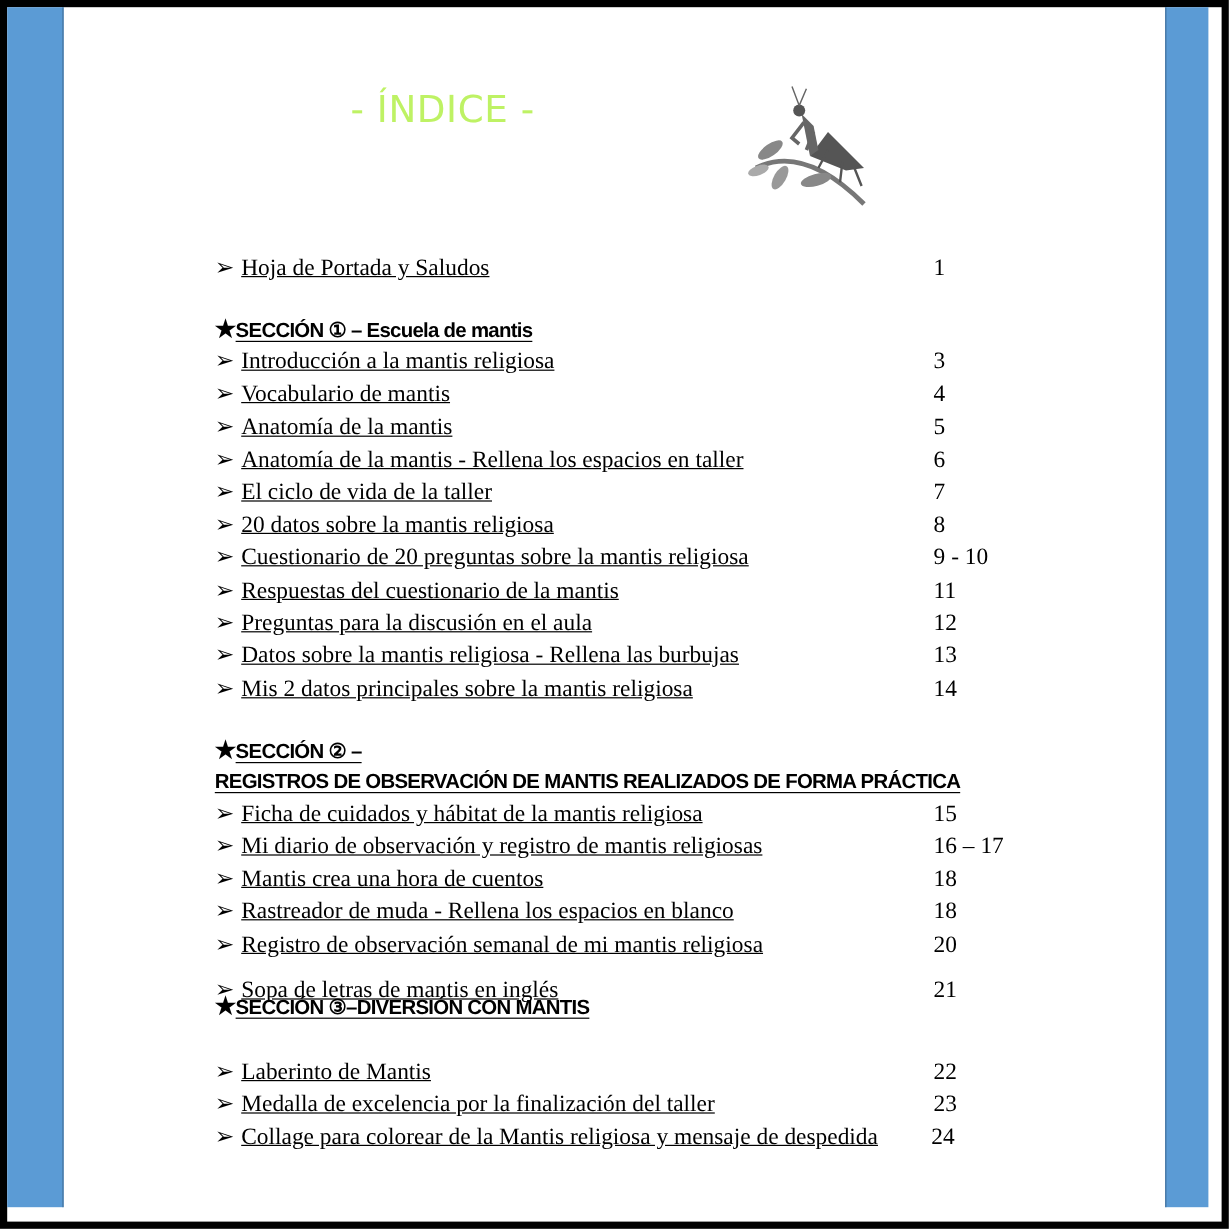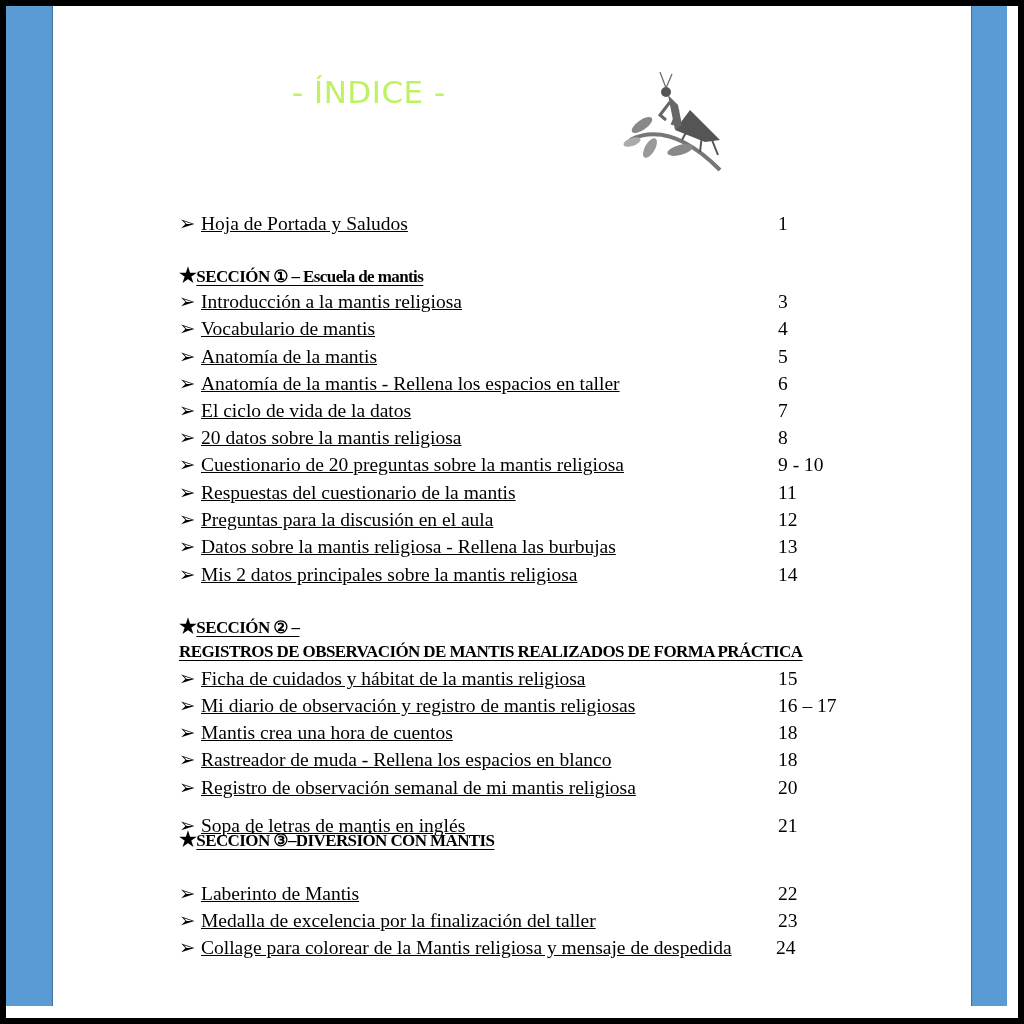--- a/index.html
+++ b/index.html
@@ -8,21 +8,21 @@
   .bar { position: absolute; top: 6px; width: 46px; height: 1000px; background: #5b9bd5; border-right: 1px solid #41719c; }
   .bar.left { left: 6px; }
   .bar.right { left: 971px; width: 35px; border-left: 1px solid #41719c; border-right: none; }
   .title { position: absolute; left: 292px; top: 74px; font-family: "DejaVu Sans", sans-serif; font-size: 31px; color: #bef264; letter-spacing: 0.5px; }
   .mantis { position: absolute; left: 620px; top: 70px; width: 110px; height: 105px; }
   .toc { position: absolute; left: 179px; top: 0; width: 800px; font-family: "Liberation Serif", serif; font-size: 19.5px; color: #000; }
   .row { position: absolute; left: 0; width: 800px; height: 26px; line-height: 26px; white-space: nowrap; }
   .row .arrow { display: inline-block; width: 22px; }
   .row .label { display: inline-block; text-decoration: underline; }
   .row .page-num { position: absolute; left: 599px; top: 0; }
-  .heading { position: absolute; left: 0; height: 26px; line-height: 26px; font-family: Liberation Serif, serif; font-weight: bold; font-size: 17px; white-space: nowrap; letter-spacing: -0.6px; }
+  .heading { position: absolute; left: 0; height: 26px; line-height: 26px; font-family: Liberation Sans, sans-serif; font-weight: bold; font-size: 17px; white-space: nowrap; letter-spacing: -0.6px; }
   .heading .star { text-decoration: none; font-size: 20px; }
   .heading .htext { text-decoration: underline; text-underline-offset: 3px; }
 </style>
 </head>
 <body>
 
 <div class="page"></div>
 <div class="bar left"></div>
 <div class="bar right"></div>
 
@@ -50,21 +50,21 @@
   </div>
 
   <div class="heading" style="top:262px">
     <span class="star">★</span><span class="htext">SECCIÓN ① – Escuela de mantis</span>
   </div>
 
   <div class="row" style="top:289px"><span class="arrow">➢</span><span class="label">Introducción a la mantis religiosa</span><span class="page-num">3</span></div>
   <div class="row" style="top:316px"><span class="arrow">➢</span><span class="label">Vocabulario de mantis</span><span class="page-num">4</span></div>
   <div class="row" style="top:344px"><span class="arrow">➢</span><span class="label">Anatomía de la mantis</span><span class="page-num">5</span></div>
   <div class="row" style="top:371px"><span class="arrow">➢</span><span class="label">Anatomía de la mantis - Rellena los espacios en taller</span><span class="page-num">6</span></div>
-  <div class="row" style="top:398px"><span class="arrow">➢</span><span class="label">El ciclo de vida de la datos</span><span class="page-num">7</span></div>
+  <div class="row" style="top:398px"><span class="arrow">➢</span><span class="label">El ciclo de vida de la taller</span><span class="page-num">7</span></div>
   <div class="row" style="top:425px"><span class="arrow">➢</span><span class="label">20 datos sobre la mantis religiosa</span><span class="page-num">8</span></div>
   <div class="row" style="top:452px"><span class="arrow">➢</span><span class="label">Cuestionario de 20 preguntas sobre la mantis religiosa</span><span class="page-num">9 - 10</span></div>
   <div class="row" style="top:480px"><span class="arrow">➢</span><span class="label">Respuestas del cuestionario de la mantis</span><span class="page-num">11</span></div>
   <div class="row" style="top:507px"><span class="arrow">➢</span><span class="label">Preguntas para la discusión en el aula</span><span class="page-num">12</span></div>
   <div class="row" style="top:534px"><span class="arrow">➢</span><span class="label">Datos sobre la mantis religiosa - Rellena las burbujas</span><span class="page-num">13</span></div>
   <div class="row" style="top:562px"><span class="arrow">➢</span><span class="label">Mis 2 datos principales sobre la mantis religiosa</span><span class="page-num">14</span></div>
 
   <div class="heading" style="top:613px">
     <span class="star">★</span><span class="htext">SECCIÓN ② –</span>
   </div>

